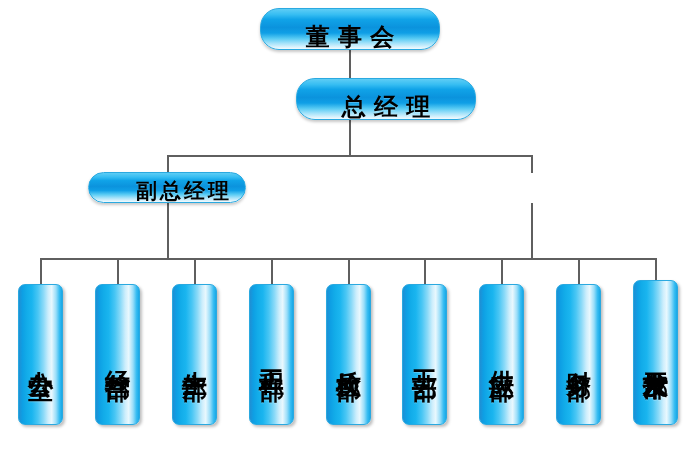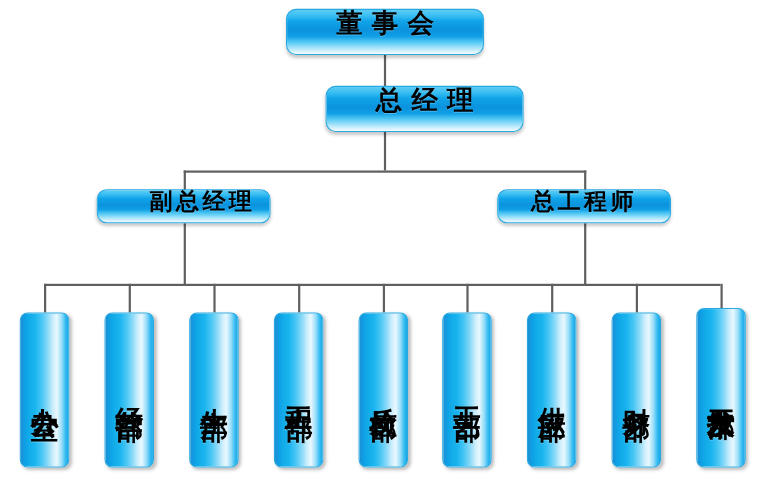--- a/index.html
+++ b/index.html
@@ -25,36 +25,36 @@
     position: absolute;
     background: #5f5f5f;
   }
   .conn.v { width: 2px; }
   .conn.h { height: 2px; }
 
   
   .node-h {
     position: absolute;
     box-sizing: border-box;
-    border-radius: 9px;
+    border-radius: 19px;
     border: 1px solid #2aa9e0;
     background:
       linear-gradient(to bottom,
         #5ecdf5 0%,
         #36bdf2 14%,
         #10a3e8 26%,
         #0b93dd 46%,
         #0f9fe6 60%,
         #58cbf4 74%,
         #a6e3fa 86%,
         #dff4fd 96%,
         #f2fbff 100%);
     box-shadow: 0 2px 3px rgba(0,0,0,0.22);
     display: flex;
-    align-items: flex-start;
+    align-items: flex-end;
     justify-content: center;
   }
   .node-h .label {
     color: #000000;
     font-weight: bold;
     white-space: nowrap;
     line-height: 1;
     text-shadow: 0 1px 0 rgba(255,255,255,0.25);
   }
 
@@ -125,23 +125,20 @@
   </div>
 
   <div class="node-h" style="left:260px; top:78px; width:180px; height:42px;margin-left:36px;">
     <span class="label" style="font-size:24px;">总 经 理</span>
   </div>
 
   <div class="node-h" style="left:88px; top:172px; width:158px; height:31px;padding-left:34px;">
     <span class="label" style="font-size:21px; letter-spacing:3px;">副总经理</span>
   </div>
 
-  <div class="node-h" style="left:452px; top:172px; width:158px; height:31px;">
-    <span class="label" style="font-size:21px; letter-spacing:3px;">总工程师</span>
-  </div>
 
   <div class="node-v" style="left:18px; top:284px; width:45px; height:141px;">
     <span class="label" style="font-size:25px;">办公室</span>
   </div>
 
   <div class="node-v" style="left:95px; top:284px; width:45px; height:141px;">
     <span class="label" style="font-size:25px;">经营部</span>
   </div>
 
   <div class="node-v" style="left:172px; top:284px; width:45px; height:141px;">

